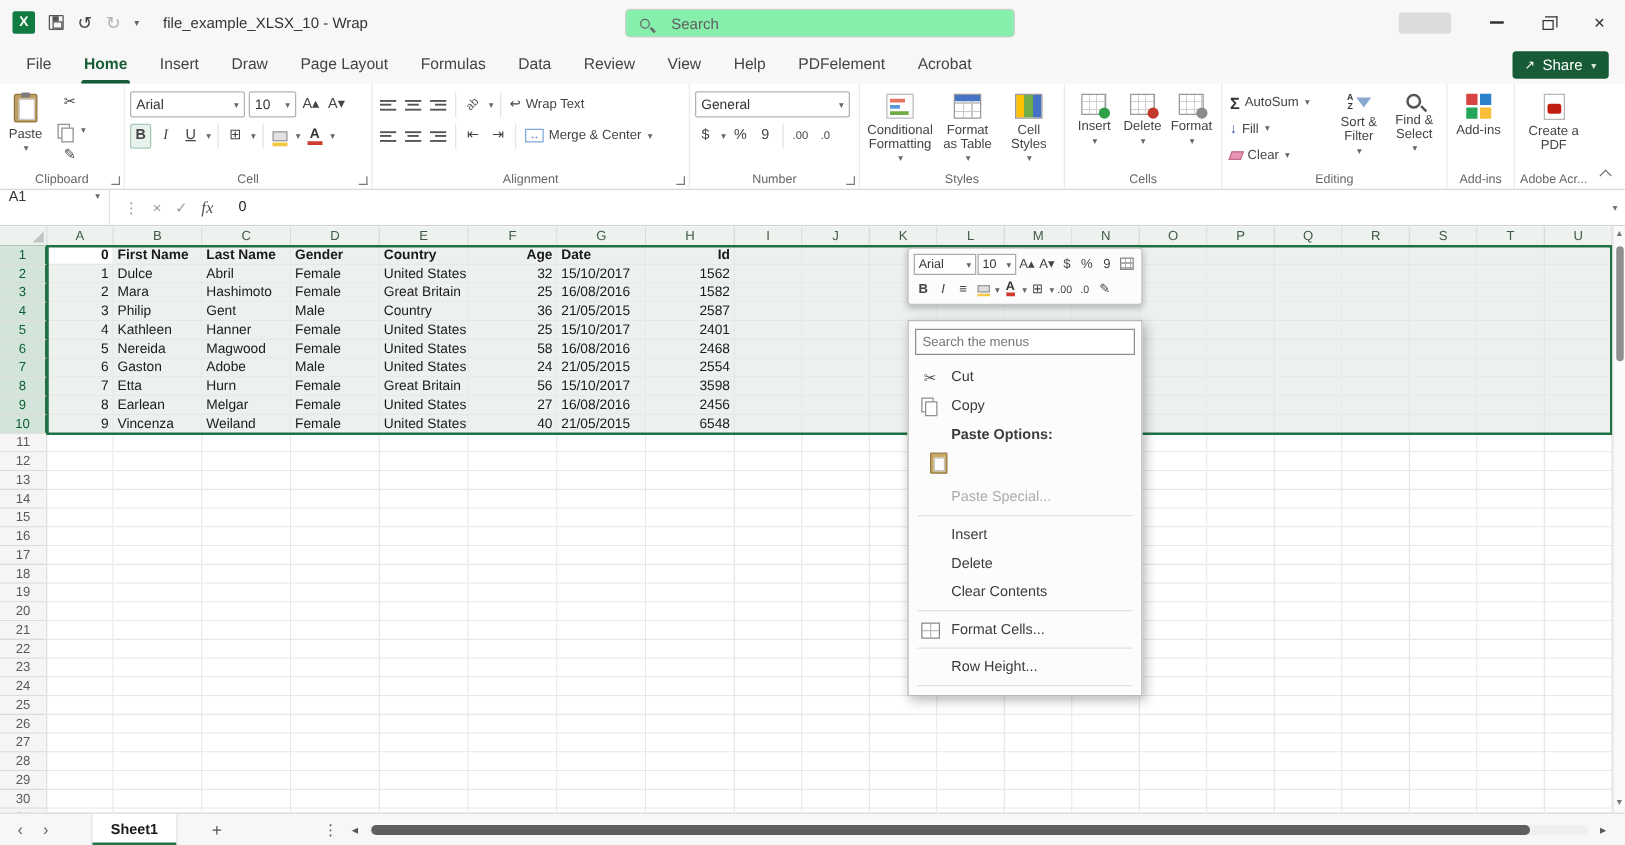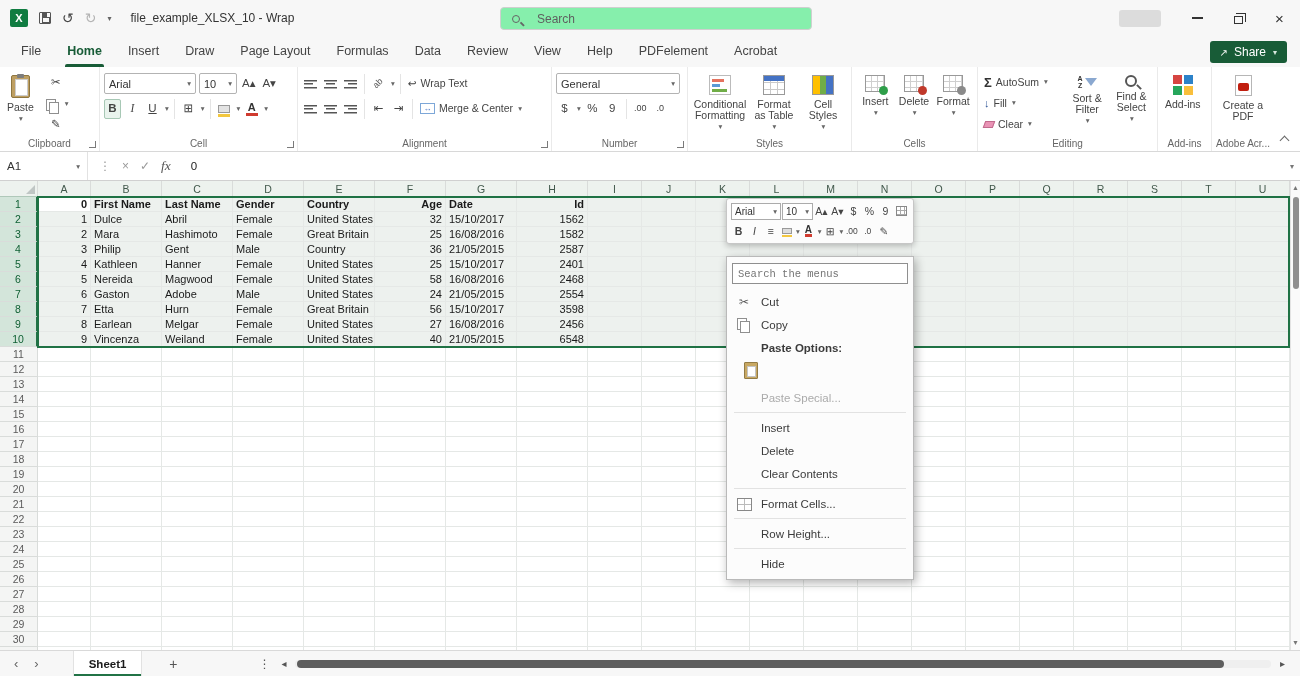--- a/index.html
+++ b/index.html
@@ -78,21 +78,21 @@
 .azst{display:inline-flex;flex-direction:column;font-size:7px;line-height:7px;color:#333;font-weight:bold;margin-right:2px}
 .funnel{width:0;height:0;border-left:6px solid transparent;border-right:6px solid transparent;border-top:8px solid #8aa8d0;display:inline-block}
 .find-ic{width:12px;height:12px;border:2px solid #555;border-radius:50%;position:relative;display:inline-block}
 .find-ic::after{content:"";position:absolute;left:8.5px;top:8.5px;width:6px;height:2px;background:#555;transform:rotate(45deg)}
 .ic-addins{width:20px;height:20px;display:inline-block;background:linear-gradient(#D64541,#D64541) 0 0/9px 9px,linear-gradient(#2C82C9,#2C82C9) 11px 0/9px 9px,linear-gradient(#26A65B,#26A65B) 0 11px/9px 9px,linear-gradient(#F9BF3B,#F9BF3B) 11px 11px/9px 9px;background-repeat:no-repeat}
 .ic-pdf{width:17px;height:21px;background:#fff;border:1px solid #b6b6b6;position:relative;display:inline-block}
 .ic-pdf::after{content:"";position:absolute;left:2px;top:7px;right:2px;height:8px;background:#C11E0F;border-radius:2px}
 
 
 .fbar{position:absolute;top:152px;left:0;width:100%;height:29px;background:#fff;border-bottom:1px solid #D0D0D0;display:flex;align-items:center}
-.namebox{width:88px;height:100%;border-right:1px solid #E2E2E2;display:flex;align-items:center;justify-content:space-between;padding:0 7px;font-size:11.5px;color:#333}
+.namebox{width:88px;height:100%;border-right:1px solid #E2E2E2;display:flex;justify-content:space-between;padding:0 7px;font-size:11.5px;color:#333}
 .fbtns{display:flex;align-items:center;gap:11px;padding:0 11px;color:#9a9a9a;font-size:12px}
 .fx{font-style:italic;font-family:"Liberation Serif",serif;color:#555;font-size:13.5px}
 .fval{flex:1;font-size:11.5px;color:#222;padding-left:9px}
 .fexp{position:absolute;right:6px;font-size:8px;color:#777}
 
 
 .gridwrap{position:absolute;left:0;top:181px;width:100%;height:469px;overflow:hidden;background:#fff}
 .grid{position:absolute;left:0;top:0;display:grid}
 .gh{background:#F4F5F4;border-right:1px solid #D9DCDA;border-bottom:1px solid #D9DCDA;color:#5a5a5a;display:flex;align-items:center;justify-content:center;font-size:10.5px}
 .corner{position:relative}
@@ -128,21 +128,21 @@
 .mbtn{min-width:15px;height:17px;display:inline-flex;align-items:center;justify-content:center;font-size:10.5px;color:#444;padding:0 1px;line-height:1}
 .mcombo{height:17px;border:1px solid #ABABAB;display:flex;align-items:center;justify-content:space-between;gap:2px;padding:0 3px;font-size:10px;background:#fff;color:#333}
 .mfc{font-weight:bold;font-size:10px;line-height:9px;border-bottom:3px solid #D03B2F;color:#333}
 .mfill{width:10px;height:6px;background:#ddd;border:1px solid #999;display:inline-block;position:relative}
 .mfill::after{content:"";position:absolute;left:-1px;bottom:-4px;width:10px;height:2.5px;background:#F3C73F}
 .mtbl{width:11px;height:10px;border:1px solid #888;display:inline-block;background:repeating-linear-gradient(to right,transparent 0 3px,#aaa 3px 4px),repeating-linear-gradient(transparent 0 3px,#aaa 3px 4px),#fff}
 
 
 .cmenu{position:absolute;left:726px;top:256px;width:188px;background:#FCFCFC;border:1px solid #B9B9B9;box-shadow:2px 3px 9px rgba(0,0,0,.3);z-index:40;padding:3px 0 4px}
 .msearch{margin:3px 5px 6px;height:21px;border:1px solid #8f8f8f;background:#fff;display:flex;align-items:center;padding:0 5px}
-.msearch input{border:0;outline:0;width:100%;font-size:10.5px;font-family:Liberation Mono, monospace;color:#333;background:transparent}
+.msearch input{border:0;outline:0;width:100%;font-size:10.5px;font-family:Liberation Sans, sans-serif;color:#333;background:transparent}
 .mi{display:flex;align-items:center;height:23px;padding:0 10px 0 7px;font-size:11.5px;color:#3b3b3b;position:relative}
 .mic{width:20px;height:100%;display:inline-flex;align-items:center;justify-content:center;margin-right:7px;color:#555;font-size:12px;position:relative;flex:0 0 auto}
 .mtext{white-space:nowrap}
 .mlabel .mtext{font-weight:bold}
 .mdis .mtext{color:#ABABAB}
 .mhl{outline:2px solid #3E5FA9;outline-offset:-2px;height:25px;background:#fff}
 .msep{height:1px;background:#E2E2E2;margin:3px 7px}
 .prow{height:27px;padding-left:14px}
 .ic-cut::before{content:"✂";font-size:12px;color:#555}
 .ic-copy::before{content:"";position:absolute;left:3px;top:5px;width:8px;height:10px;border:1px solid #8f8f8f;background:#fff}
@@ -1247,20 +1247,16 @@
         <div class="mi">
           <span class="mic ic-format-cells"></span>
           <span class="mtext">Format Cells...</span>
         </div>
         <div class="msep"></div>
         <div class="mi">
           <span class="mic"></span>
           <span class="mtext">Row Height...</span>
         </div>
         <div class="msep"></div>
-        <div class="mi">
-          <span class="mic"></span>
-          <span class="mtext">Hide</span>
-        </div>
       </div>
   </div>
 
 </div>
 
 </body></html>

